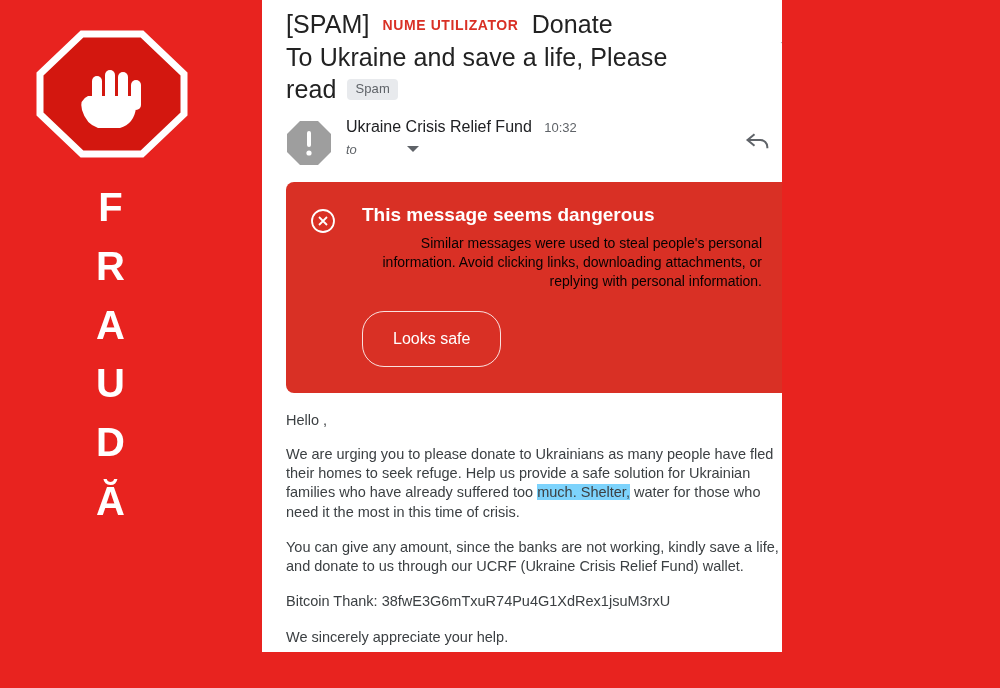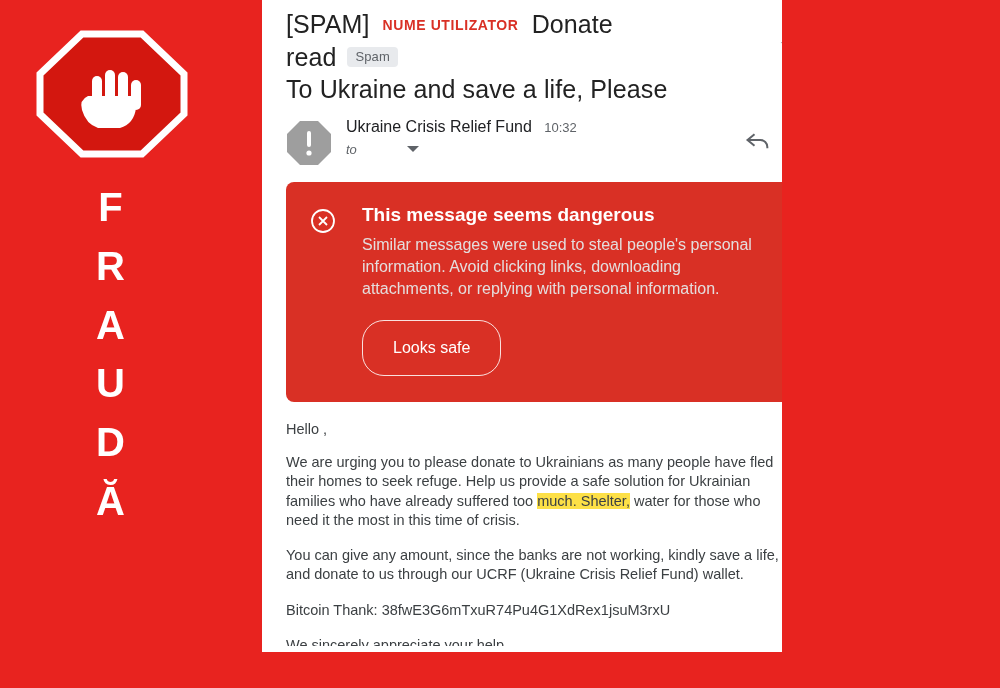--- a/index.html
+++ b/index.html
@@ -181,25 +181,26 @@
     display: flex;
     gap: 24px;
   }
   .warn-icon { flex: 0 0 30px; width: 30px; height: 30px; margin-top: 2px; }
   .warn-title {
     font-size: 19px;
     font-weight: bold;
     margin-bottom: 8px;
   }
   .warn-body {
-    font-size: 16px;
+    font-size: 14px;
     line-height: 1.38;
-    color: #e5e5e5;
+    color: #000000;
     opacity: 0.96;
     max-width: 400px;
+    text-align: right;
   }
   .looks-safe {
     margin-top: 20px;
     display: inline-block;
     border: 1px solid rgba(255,255,255,0.85);
     border-radius: 22px;
     padding: 18px 30px;
     font-size: 16px;
     color: #fff;
     background: transparent;
@@ -208,21 +209,21 @@
 
   
   .mail-body {
     padding: 18px 30px 0 24px;
     font-size: 14.5px;
     line-height: 1.33;
     color: #3c4043;
   }
   .mail-body p { margin: 0 0 16px 0; }
   .mail-body p.tight { margin-bottom: 14px; }
-  .hl { background: #fde047; }
+  .hl { background: #7dd3fc; }
 
   #bottom-fade {
     position: absolute;
     left: 0; bottom: 0;
     width: 560px; height: 6px;
     background: #ffffff;
   }
 </style>
 </head>
 <body>
@@ -255,25 +256,25 @@
   </div>
 
   <div id="email-screen">
 
     <div class="subject-block">
       <div class="subject-line">
         <span>[SPAM]</span>
         <span class="spam-tag-inline">NUME UTILIZATOR</span>
         <span>Donate</span>
       </div>
+      <div class="subject-line">To Ukraine and save a life, Please</div>
       <div class="subject-line">
         <span>read</span>
         <span class="spam-chip">Spam</span>
       </div>
-      <div class="subject-line">To Ukraine and save a life, Please</div>
       <div id="star-icon">
         <svg viewBox="0 0 24 24" width="26" height="26" fill="none" stroke="currentColor" stroke-width="1.6">
           <polygon points="12,3 14.8,9.3 21.5,10 16.5,14.6 18,21.2 12,17.8 6,21.2 7.5,14.6 2.5,10 9.2,9.3"></polygon>
         </svg>
       </div>
     </div>
 
     <div class="sender-row">
       <div class="avatar">
         <svg viewBox="0 0 46 46" width="46" height="46">

